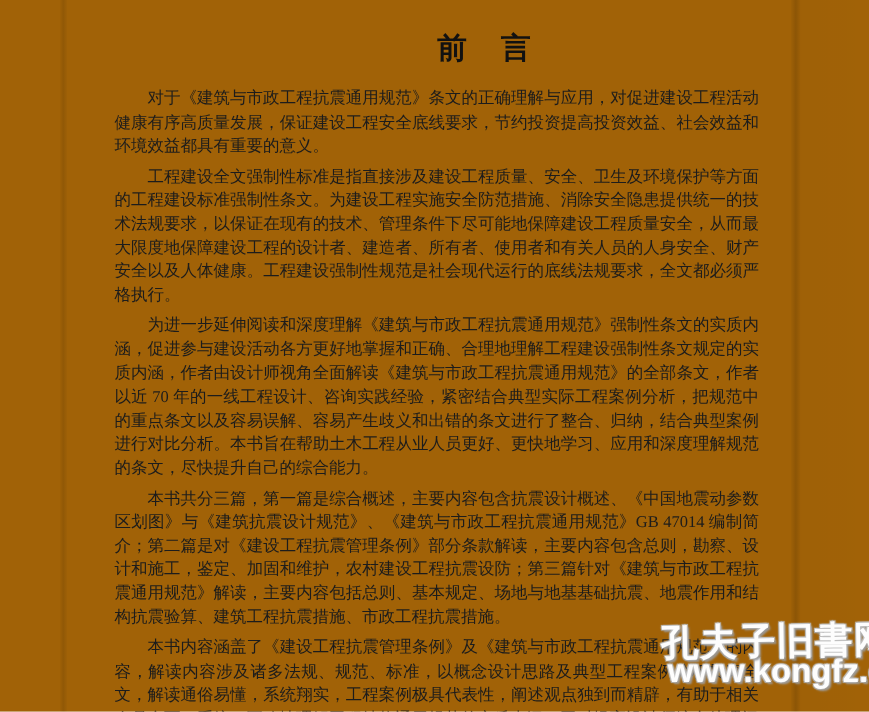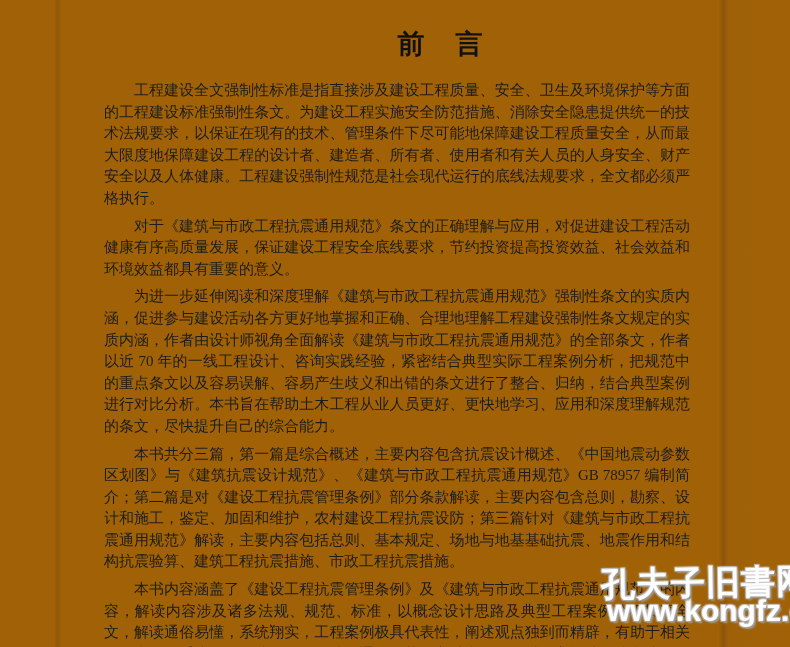--- a/index.html
+++ b/index.html
@@ -91,24 +91,24 @@
 
 <div class="page">
 
   <div class="edge-left"></div>
   <div class="edge-right"></div>
   <div class="edge-right-shade"></div>
 
   <h1 class="title">前　言</h1>
 
   <div class="content">
+    <p>对于《建筑与市政工程抗震通用规范》条文的正确理解与应用，对促进建设工程活动健康有序高质量发展，保证建设工程安全底线要求，节约投资提高投资效益、社会效益和环境效益都具有重要的意义。</p>
     <p>工程建设全文强制性标准是指直接涉及建设工程质量、安全、卫生及环境保护等方面的工程建设标准强制性条文。为建设工程实施安全防范措施、消除安全隐患提供统一的技术法规要求，以保证在现有的技术、管理条件下尽可能地保障建设工程质量安全，从而最大限度地保障建设工程的设计者、建造者、所有者、使用者和有关人员的人身安全、财产安全以及人体健康。工程建设强制性规范是社会现代运行的底线法规要求，全文都必须严格执行。</p>
-    <p>对于《建筑与市政工程抗震通用规范》条文的正确理解与应用，对促进建设工程活动健康有序高质量发展，保证建设工程安全底线要求，节约投资提高投资效益、社会效益和环境效益都具有重要的意义。</p>
     <p>为进一步延伸阅读和深度理解《建筑与市政工程抗震通用规范》强制性条文的实质内涵，促进参与建设活动各方更好地掌握和正确、合理地理解工程建设强制性条文规定的实质内涵，作者由设计师视角全面解读《建筑与市政工程抗震通用规范》的全部条文，作者以近 70 年的一线工程设计、咨询实践经验，紧密结合典型实际工程案例分析，把规范中的重点条文以及容易误解、容易产生歧义和出错的条文进行了整合、归纳，结合典型案例进行对比分析。本书旨在帮助土木工程从业人员更好、更快地学习、应用和深度理解规范的条文，尽快提升自己的综合能力。</p>
-    <p>本书共分三篇，第一篇是综合概述，主要内容包含抗震设计概述、《中国地震动参数区划图》与《建筑抗震设计规范》、《建筑与市政工程抗震通用规范》GB 78957 编制简介；第二篇是对《建设工程抗震管理条例》部分条款解读，主要内容包含总则，勘察、设计和施工，鉴定、加固和维护，农村建设工程抗震设防；第三篇针对《建筑与市政工程抗震通用规范》解读，主要内容包括总则、基本规定、场地与地基基础抗震、地震作用和结构抗震验算、建筑工程抗震措施、市政工程抗震措施。</p>
+    <p>本书共分三篇，第一篇是综合概述，主要内容包含抗震设计概述、《中国地震动参数区划图》与《建筑抗震设计规范》、《建筑与市政工程抗震通用规范》GB 47014 编制简介；第二篇是对《建设工程抗震管理条例》部分条款解读，主要内容包含总则，勘察、设计和施工，鉴定、加固和维护，农村建设工程抗震设防；第三篇针对《建筑与市政工程抗震通用规范》解读，主要内容包括总则、基本规定、场地与地基基础抗震、地震作用和结构抗震验算、建筑工程抗震措施、市政工程抗震措施。</p>
     <p>本书内容涵盖了《建设工程抗震管理条例》及《建筑与市政工程抗震通用规范》的内容，解读内容涉及诸多法规、规范、标准，以概念设计思路及典型工程案例分析贯穿全文，解读通俗易懂，系统翔实，工程案例极具代表性，阐述观点独到而精辟，有助于相关人员全面、系统、正确地理解工程结构通用规范的实质内涵，同时提高设计师综合处理问</p>
   </div>
 
   <div class="watermark">
     <div class="wm-cn">孔夫子旧書网</div>
     <div class="wm-url">www.kongfz.com</div>
   </div>
 
 </div>
 

